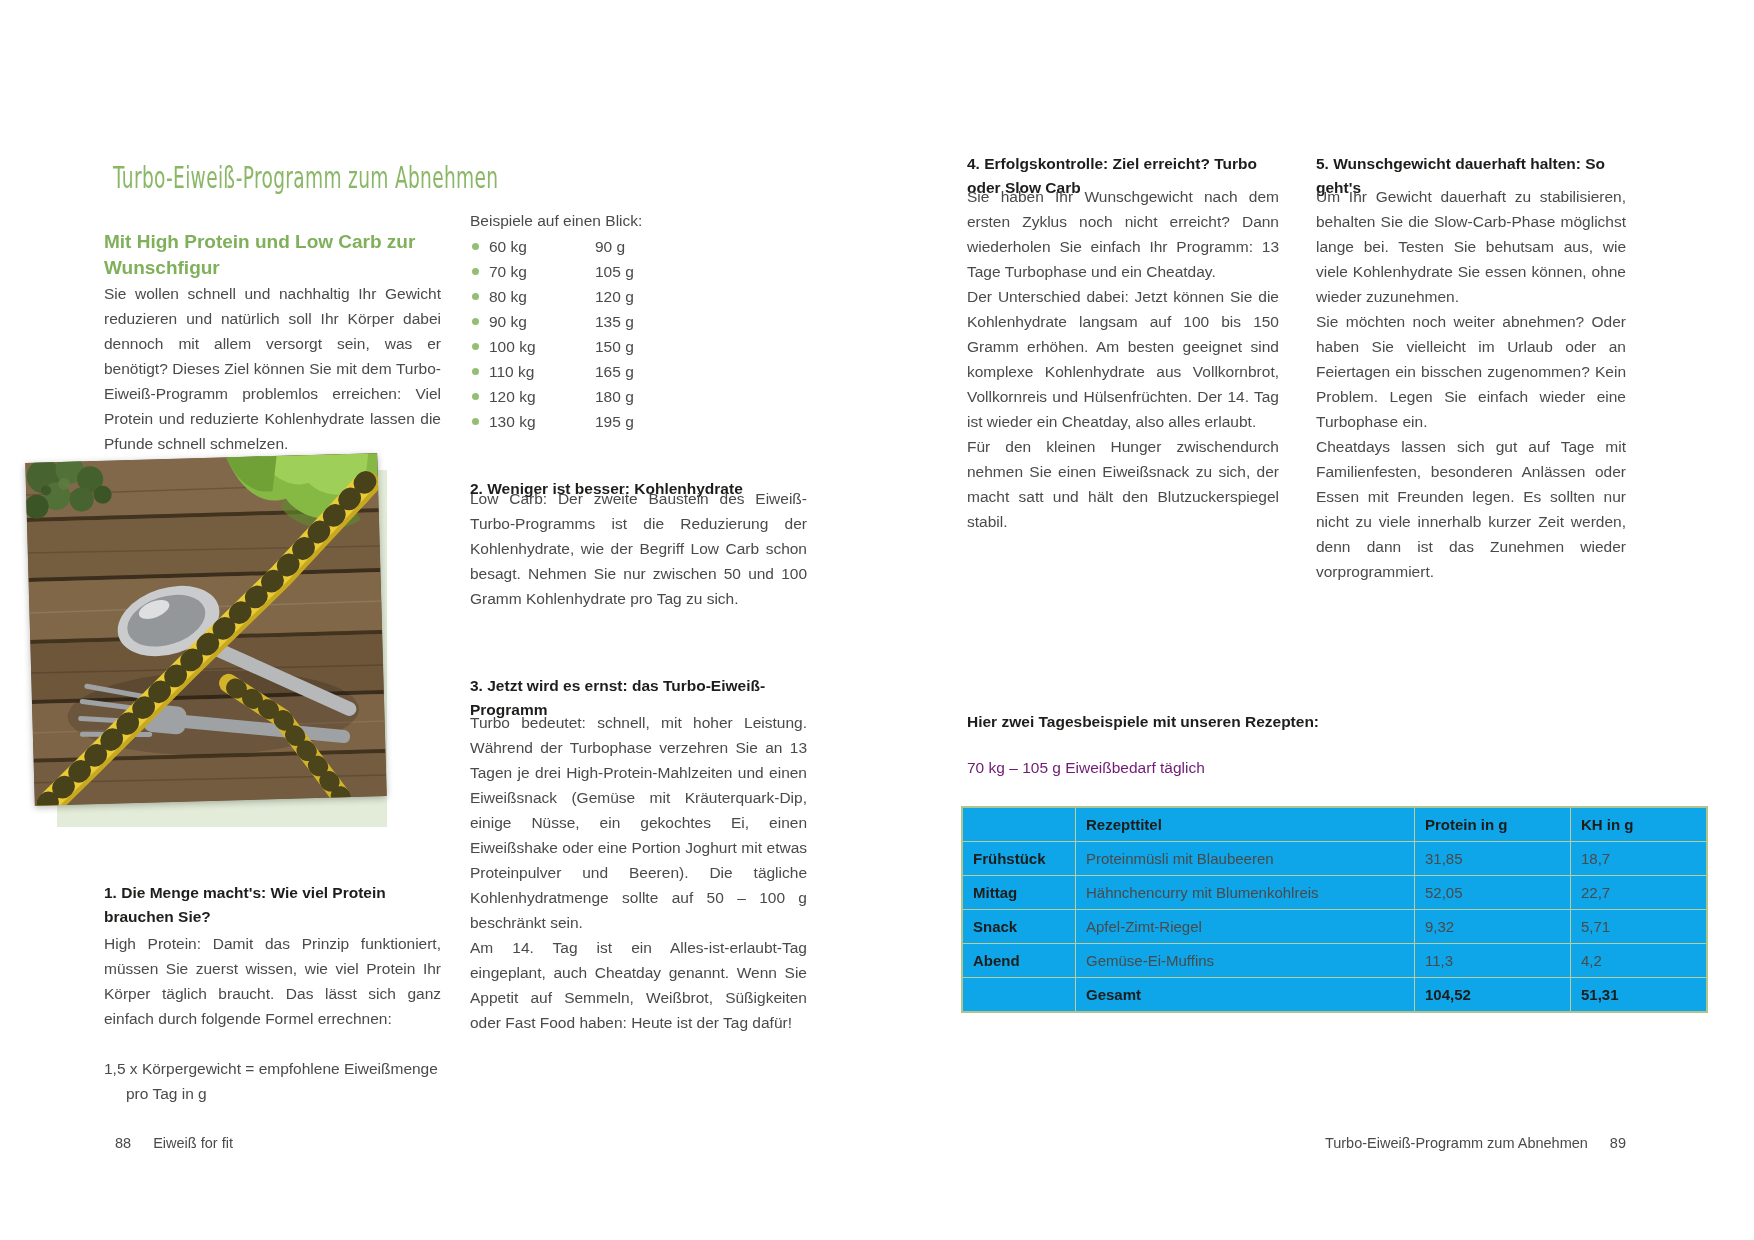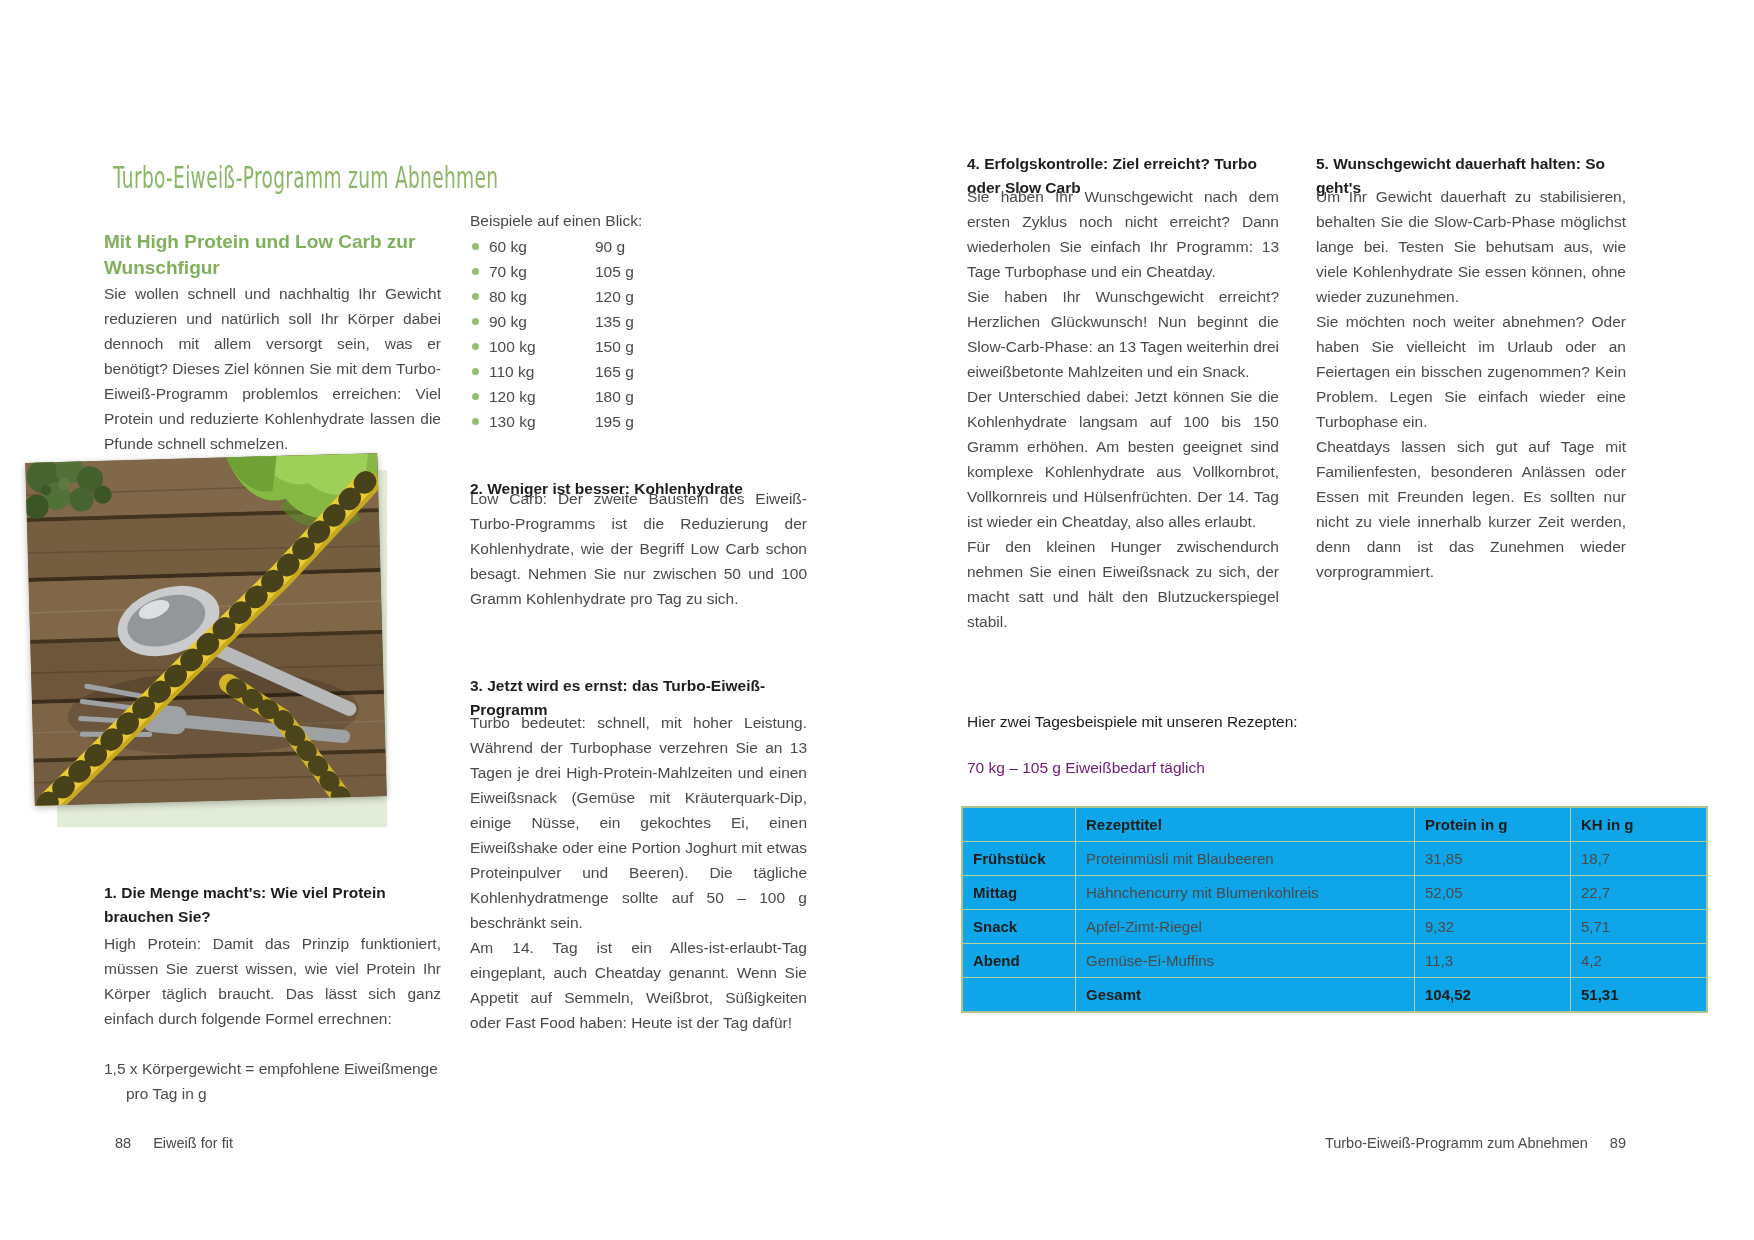--- a/index.html
+++ b/index.html
@@ -45,21 +45,21 @@
   .ex-kg{width:106px;}
   
   .photo-mat{left:57px;top:470px;width:330px;height:357px;background:#e3ecd8;}
   .photo{
     left:30px;top:458px;width:352px;height:343px;
     transform:rotate(-1.6deg);transform-origin:center;
     box-shadow:0 2px 7px rgba(0,0,0,0.28);overflow:hidden;background:#6e573c;
   }
   .photo svg{display:block;width:100%;height:100%;}
   
-  .table-heading{font-size:15.5px;font-weight:400;color:#1d1d1b;line-height:24px;}
+  .table-heading{font-size:15.5px;font-weight:700;color:#1d1d1b;line-height:24px;}
   .table-sub{font-size:15.5px;color:#701a75;line-height:24px;}
   table.meals{
     border-collapse:collapse;table-layout:fixed;
     width:666px;background:#0ea5e9;
     border:2px solid #aec68d;
   }
   table.meals td,table.meals th{
     border:1px solid #b7cf9c;height:33px;padding:0 10px;
     font-size:15px;text-align:left;vertical-align:middle;
     overflow:hidden;white-space:nowrap;
@@ -224,21 +224,20 @@
     <div class="abs footer footer-left">
       <span class="num">88</span><span class="gap"></span><span>Eiweiß for fit</span>
     </div>
   </section>
 
   <section>
 
     <h3 class="abs col3 sec-title" style="top:136px">4. Erfolgskontrolle: Ziel erreicht? Turbo oder Slow Carb</h3>
     <div class="abs col3 body-text" style="top:184px">
       <p>Sie haben Ihr Wunschgewicht nach dem ersten Zyklus noch nicht erreicht? Dann wiederholen Sie einfach Ihr Programm: 13 Tage Turbophase und ein Cheatday.</p>
-      <p>Sie haben Ihr Wunschgewicht erreicht? Herzlichen Glückwunsch! Nun beginnt die Slow-Carb-Phase: an 13 Tagen weiterhin drei eiweißbetonte Mahlzeiten und ein Snack.</p>
       <p>Der Unterschied dabei: Jetzt können Sie die Kohlenhydrate langsam auf 100 bis 150 Gramm erhöhen. Am besten geeignet sind komplexe Kohlenhydrate aus Vollkornbrot, Vollkornreis und Hülsenfrüchten. Der 14. Tag ist wieder ein Cheatday, also alles erlaubt.</p>
       <p>Für den kleinen Hunger zwischendurch nehmen Sie einen Eiweißsnack zu sich, der macht satt und hält den Blutzuckerspiegel stabil.</p>
     </div>
 
     <h3 class="abs col4 sec-title" style="top:136px">5. Wunschgewicht dauerhaft halten: So geht's</h3>
     <div class="abs col4 body-text" style="top:184px">
       <p>Um Ihr Gewicht dauerhaft zu stabilisieren, behalten Sie die Slow-Carb-Phase möglichst lange bei. Testen Sie behutsam aus, wie viele Kohlenhydrate Sie essen können, ohne wieder zuzunehmen.</p>
       <p>Sie möchten noch weiter abnehmen? Oder haben Sie vielleicht im Urlaub oder an Feiertagen ein bisschen zugenommen? Kein Problem. Legen Sie einfach wieder eine Turbophase ein.</p>
       <p>Cheatdays lassen sich gut auf Tage mit Familienfesten, besonderen Anlässen oder Essen mit Freunden legen. Es sollten nur nicht zu viele innerhalb kurzer Zeit werden, denn dann ist das Zunehmen wieder vorprogrammiert.</p>
     </div>

